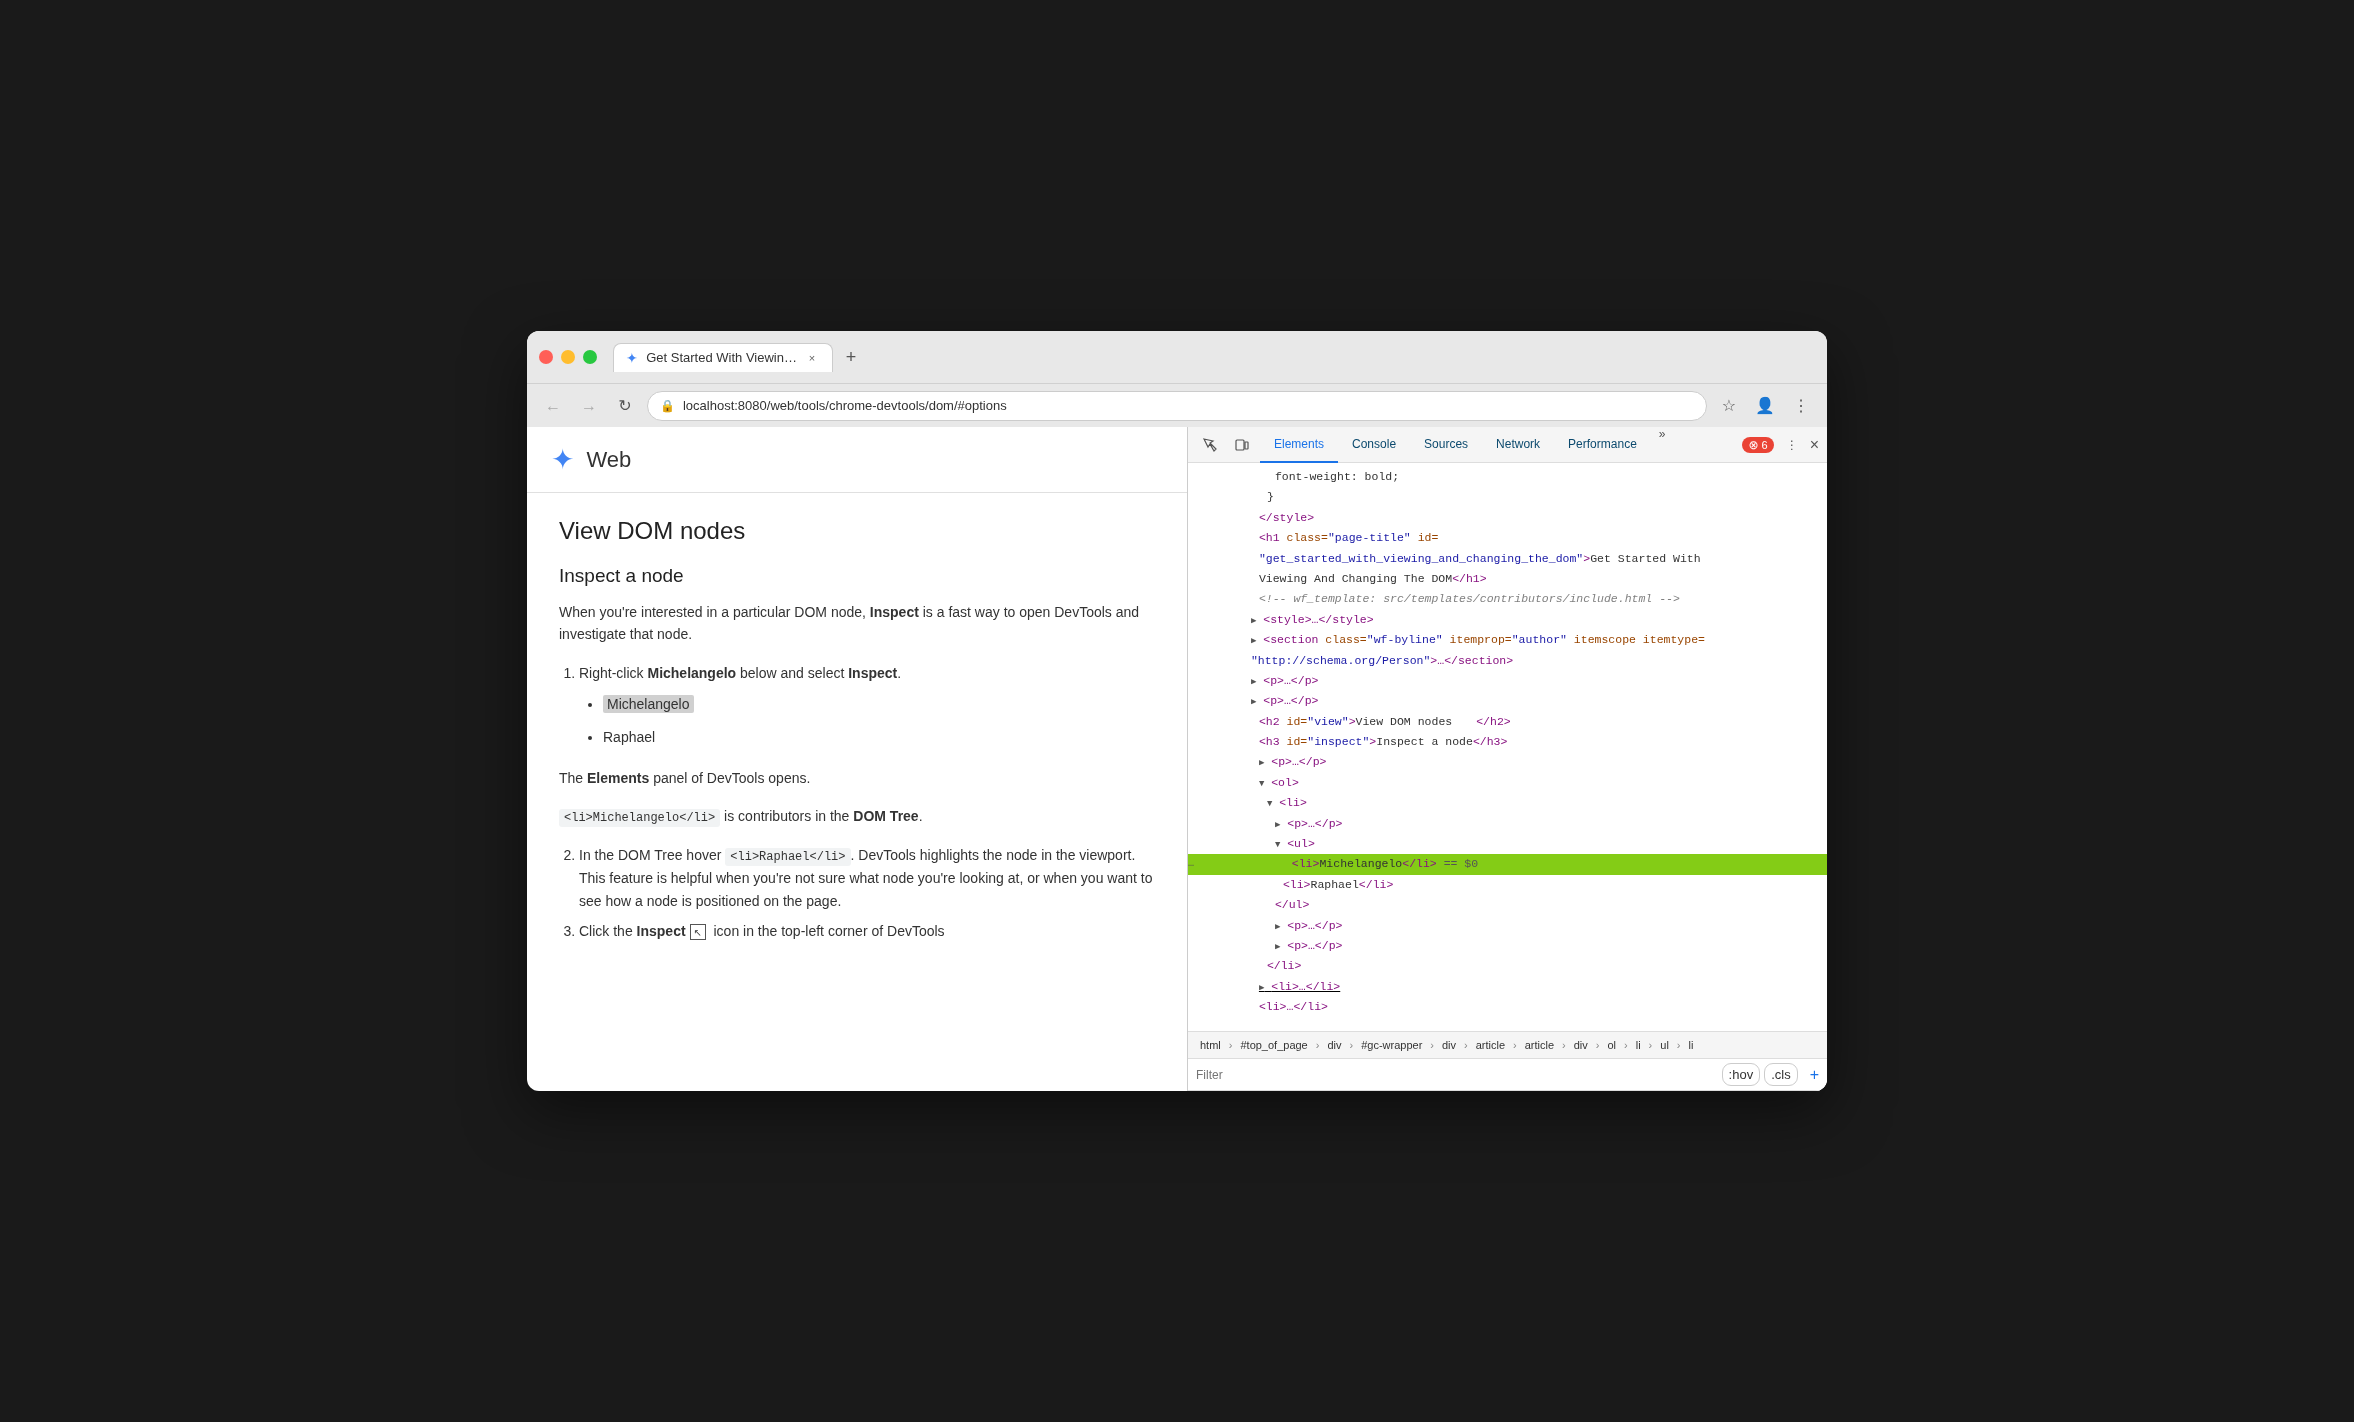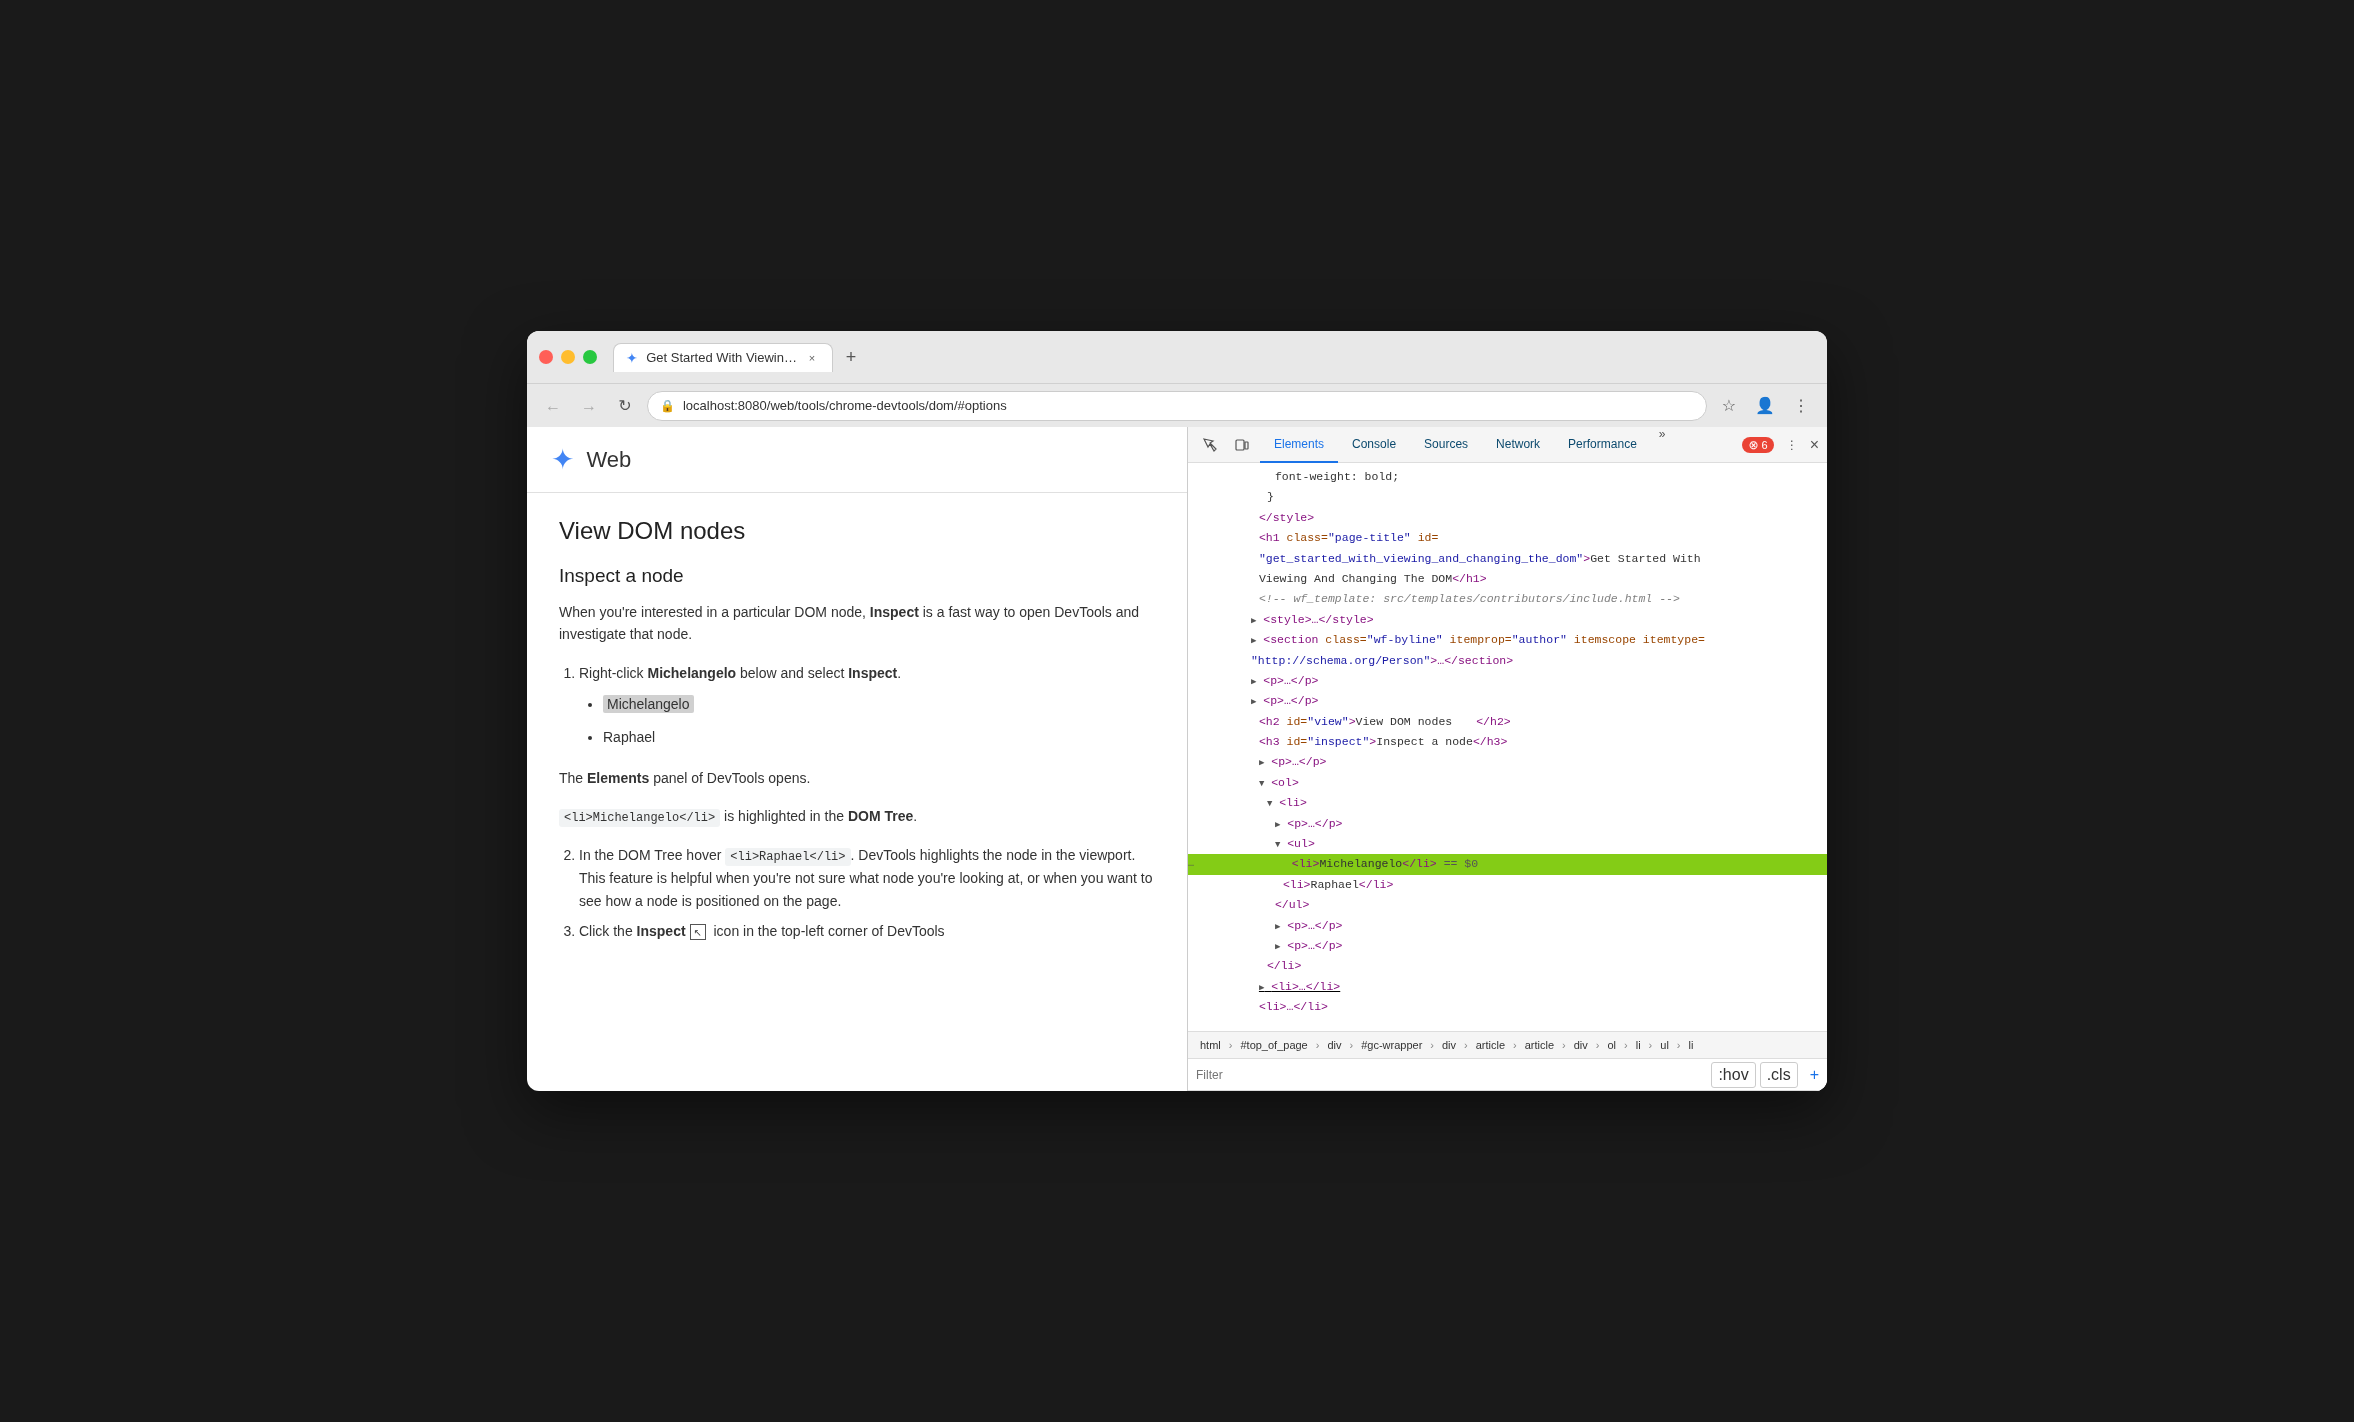--- a/index.html
+++ b/index.html
@@ -378,22 +378,22 @@
       color: #333;
       background: transparent;
     }
     .filter-badges {
       display: flex;
       gap: 4px;
     }
     .filter-badge {
       padding: 3px 6px;
       border: 1px solid #ccc;
-      border-radius: 3px;
-      font-size: 16px;
+      border-radius: 9px;
+      font-size: 13px;
       color: #333;
       cursor: pointer;
     }
     .filter-add {
       color: #1a73e8;
       font-size: 16px;
       cursor: pointer;
     }
   </style>
 </head>
@@ -451,21 +451,21 @@
             <ul>
               <li><span class="highlighted-item">Michelangelo</span></li>
               <li>Raphael</li>
             </ul>
           </li>
         </ol>
         <p>
           <span>The </span><strong>Elements</strong><span> panel of DevTools opens.</span>
         </p>
         <p>
-          <code>&lt;li&gt;Michelangelo&lt;/li&gt;</code><span> is highlighted in the </span><strong>DOM Tree</strong><span>.</span>
+          <code>&lt;li&gt;Michelangelo&lt;/li&gt;</code><span> is contributors in the </span><strong>DOM Tree</strong><span>.</span>
         </p>
         <ol start="2">
           <li>
             <span>In the DOM Tree hover </span><code>&lt;li&gt;Raphael&lt;/li&gt;</code><span>. DevTools highlights the node in the viewport. This feature is helpful when you're not sure what node you're looking at, or when you want to see how a node is positioned on the page.</span>
           </li>
           <li style="margin-top:8px;">
             <span>Click the </span><strong>Inspect</strong><span style="display:inline-block; width:16px; height:16px; border:1px solid #555; margin:0 4px; vertical-align:middle; font-size:10px; text-align:center;">↖</span><span> icon in the top-left corner of DevTools</span>
           </li>
         </ol>
       </div>

